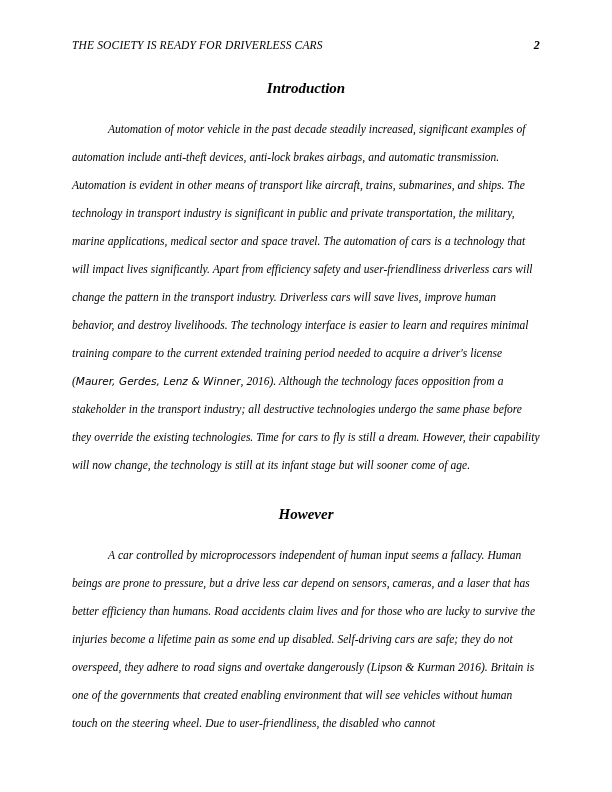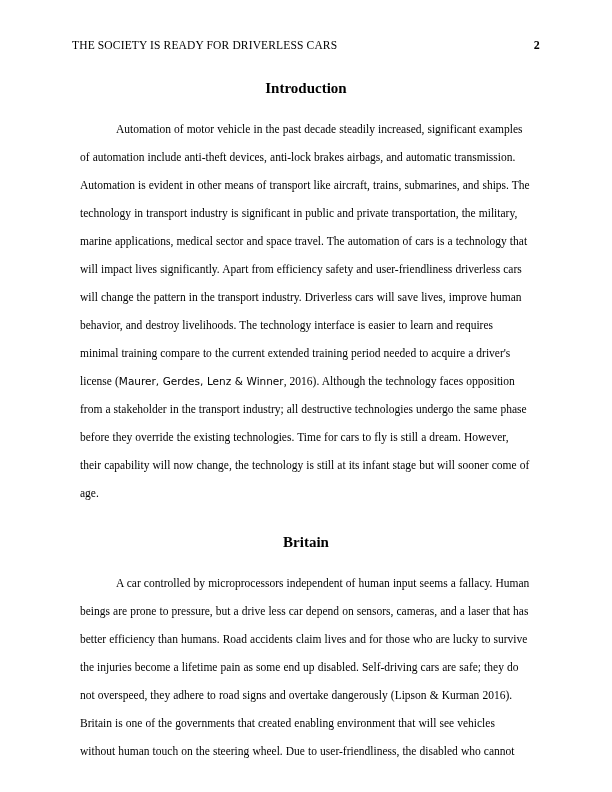--- a/index.html
+++ b/index.html
@@ -13,20 +13,21 @@
     font-family: "Liberation Serif", serif;
     color: #000000;
     overflow: hidden;
   }
   .page {
     position: relative;
     width: 612px;
     height: 760px;
     box-sizing: border-box;
     padding: 38px 72px 0 72px;
+    font-style: italic;
   }
   .header-row {
     display: flex;
     justify-content: space-between;
     align-items: baseline;
     font-size: 11.5px;
     letter-spacing: 0.2px;
     margin-bottom: 26px;
   }
   .running-head {
@@ -45,21 +46,21 @@
     font-weight: bold;
     margin: 0 0 18px 0;
     line-height: 1.2;
   }
   h2.section-heading.second {
     margin-top: 26px;
   }
   p.body-par {
     font-size: 11.5px;
     line-height: 28px;
-    margin: 8px;
+    margin: 0;
     text-align: left;
     text-indent: 36px;
     word-spacing: 0.2px;
   }
   .cite-alt {
     font-family: "DejaVu Sans", sans-serif;
     font-size: 10.5px;
   }
 </style>
 </head>
@@ -69,17 +70,17 @@
 
   <div class="header-row">
     <div class="running-head">THE SOCIETY IS READY FOR DRIVERLESS CARS</div>
     <div class="page-number">2</div>
   </div>
 
   <h2 class="section-heading">Introduction</h2>
 
   <p class="body-par"><span>Automation of motor vehicle in the past decade steadily increased, significant examples of automation include anti-theft devices, anti-lock brakes airbags, and automatic transmission. Automation is evident in other means of transport like aircraft, trains, submarines, and ships. The technology in transport industry is significant in public and private transportation, the military, marine applications, medical sector and space travel. The automation of cars is a technology that will impact lives significantly. Apart from efficiency safety and user-friendliness driverless cars will change the pattern in the transport industry. Driverless cars will save lives, improve human behavior, and destroy livelihoods. The technology interface is easier to learn and requires minimal training compare to the current extended training period needed to acquire a driver's license (</span><span class="cite-alt">Maurer, Gerdes, Lenz  &amp; Winner</span><span>, 2016). Although the technology faces opposition from a stakeholder in the transport industry; all destructive technologies undergo the same phase before they override the existing technologies. Time for cars to fly is still a dream. However, their capability will now change, the technology is still at its infant stage but will sooner come of age.</span></p>
 
-  <h2 class="section-heading second">Britain</h2>
+  <h2 class="section-heading second">However</h2>
 
   <p class="body-par">A car controlled by microprocessors independent of human input seems a fallacy. Human beings are prone to pressure, but a drive less car depend on sensors, cameras, and a laser that has better efficiency than humans. Road accidents claim lives and for those who are lucky to survive the injuries become a lifetime pain as some end up disabled. Self-driving cars are safe; they do not overspeed, they adhere to road signs and overtake dangerously (Lipson &amp; Kurman 2016). Britain is one of the governments that created enabling environment that will see vehicles without human touch on the steering wheel. Due to user-friendliness, the disabled who cannot</p>
 
 </div>
 
 </body></html>

